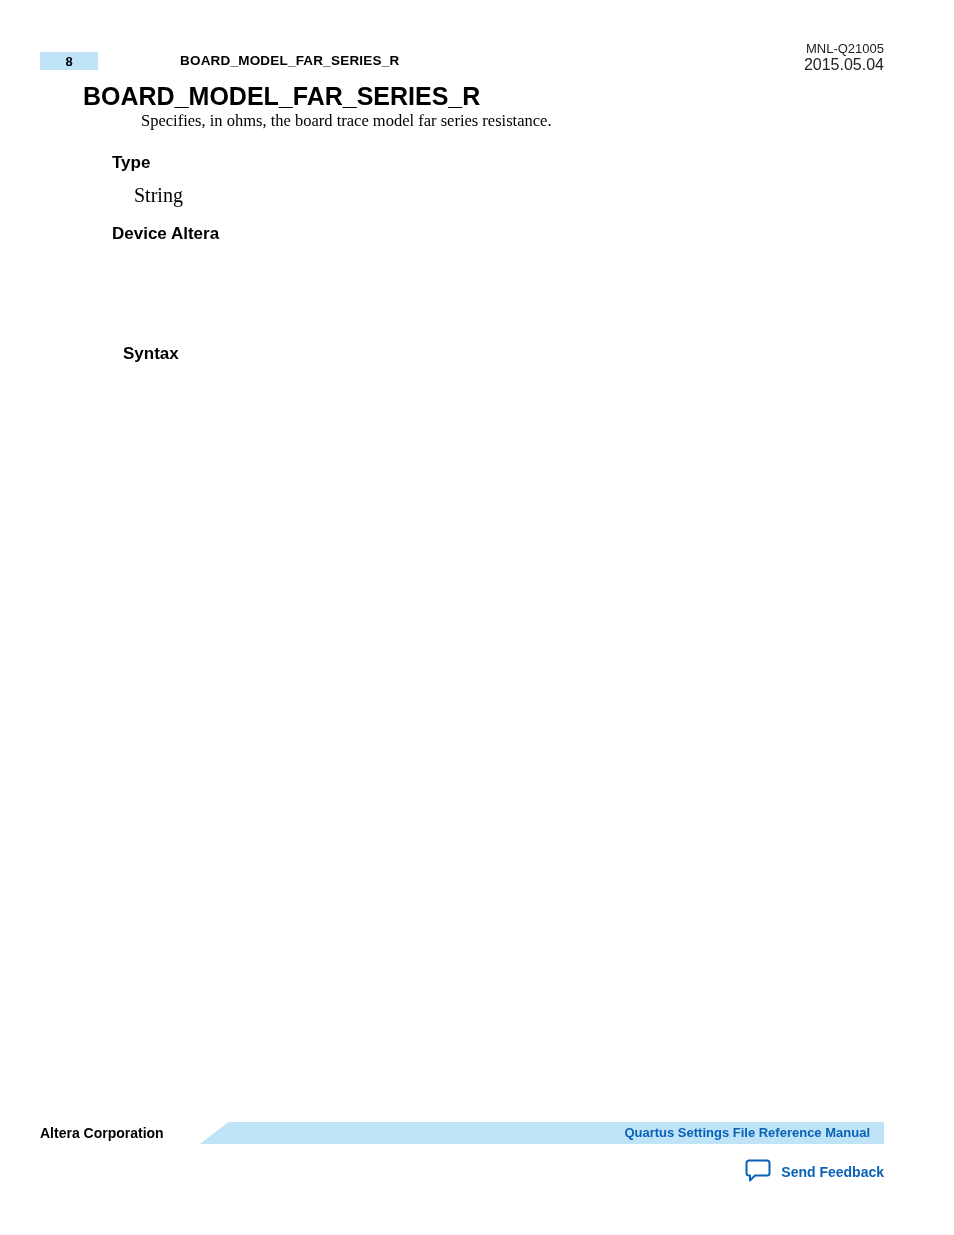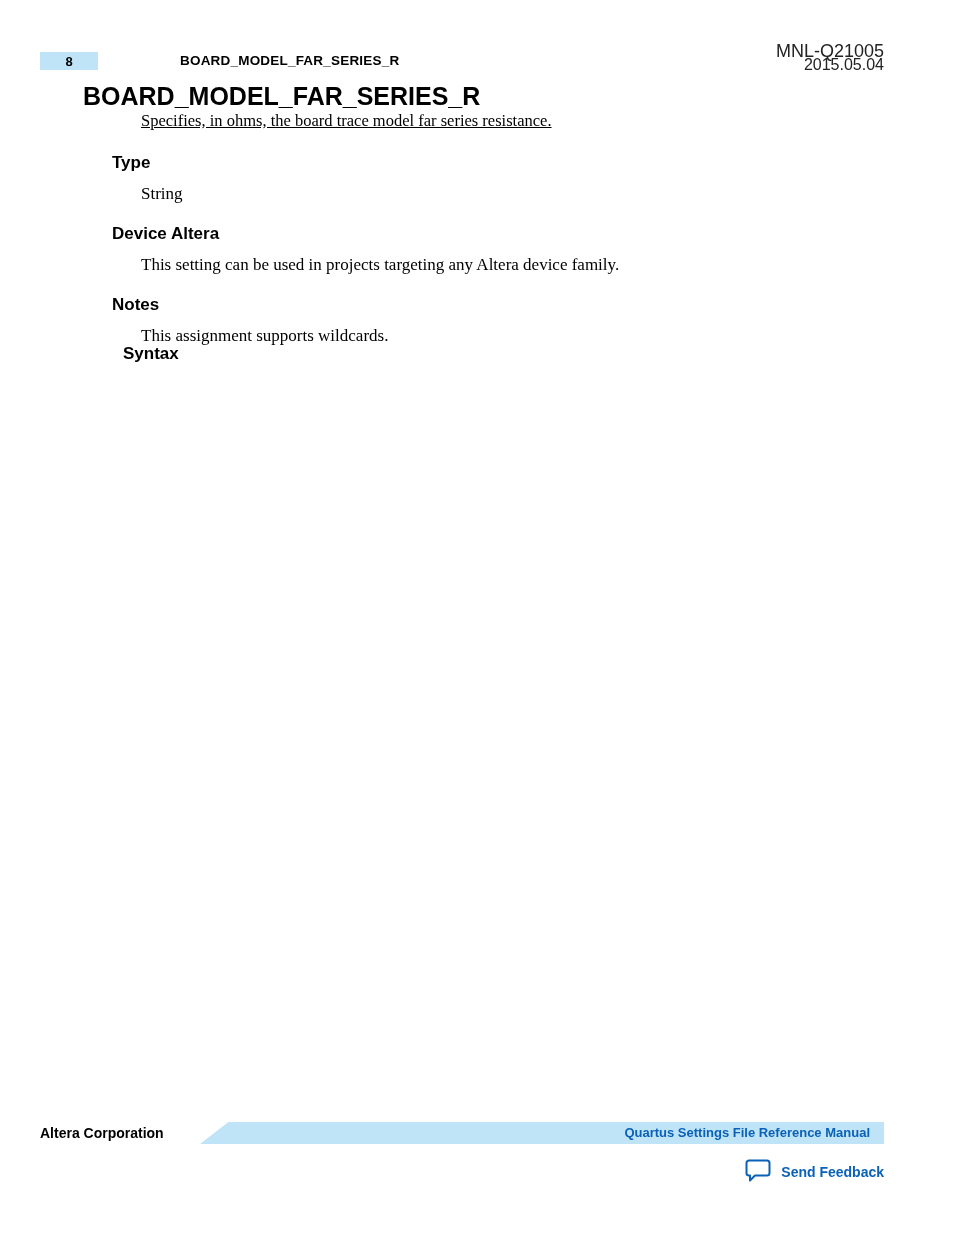--- a/index.html
+++ b/index.html
@@ -15,43 +15,43 @@
     background: #bfe4f7;
     display: flex; align-items: center; justify-content: center;
   }
   .page-tab span { font-weight: 700; font-size: 13px; color: #000; }
   .header-title {
     position: absolute; left: 140px; top: 1px;
     font-weight: 700; font-size: 13.5px; letter-spacing: 0.2px;
   }
   .doc-id {
     position: absolute; right: 0; top: -11px;
-    font-size: 18px; text-align: left; color: #222;
+    font-size: 13px; text-align: left; color: #222;
   }
   .doc-date {
     position: absolute; right: 0; top: 4px;
     font-size: 16px; text-align: right; color: #222;
   }
 
   
   .h1 {
     position: absolute; left: 83px; top: 82px;
     font-size: 25px; font-weight: 700;
   }
   .intro {
     position: absolute; left: 141px; top: 111px;
-    font-size: 16.5px; font-family: "Minion Pro", Georgia, "Times New Roman", serif; text-decoration: underline;
+    font-size: 16.5px; font-family: "Minion Pro", Georgia, "Times New Roman", serif;
   }
 
   
   .sect { position: absolute; left: 112px; }
   .sect-h { font-weight: 700; font-size: 17px; }
   .sect-body {
-    font-size: 17px; font-family: "Minion Pro", Georgia, "Times New Roman", serif;
-    margin-left: 29px;
+    font-size: 20px; font-family: "Minion Pro", Georgia, "Times New Roman", serif;
+    margin-left: 22px;
   }
 
   .s-type   { top: 153px; }
   .s-type  .sect-body { margin-top: 11px; }
   .s-device { top: 224px; }
   .s-device .sect-body { margin-top: 11px; }
   .s-notes  { top: 295px; }
   .s-notes  .sect-body { margin-top: 11px; }
   .s-syntax { top: 344px; margin-left: 11px; }
 
@@ -101,27 +101,22 @@
   <div class="h1">BOARD_MODEL_FAR_SERIES_R</div>
   <div class="intro">Specifies, in ohms, the board trace model far series resistance.</div>
 
   <div class="sect s-type">
     <div class="sect-h">Type</div>
     <div class="sect-body">String</div>
   </div>
 
   <div class="sect s-device">
     <div class="sect-h">Device Altera</div>
-    <div class="sect-body">This setting can be used in projects targeting any Altera device family.</div>
   </div>
 
-  <div class="sect s-notes">
-    <div class="sect-h">Notes</div>
-    <div class="sect-body">This assignment supports wildcards.</div>
-  </div>
 
   <div class="sect s-syntax">
     <div class="sect-h">Syntax</div>
   </div>
 
   <div class="footer-bar">
     <div class="company">Altera Corporation</div>
     <div class="footer-ribbon">
       <svg viewBox="0 0 724 22" preserveAspectRatio="none">
         <polygon points="0,22 30,0 724,0 724,22" fill="#bfe4f7"></polygon>

